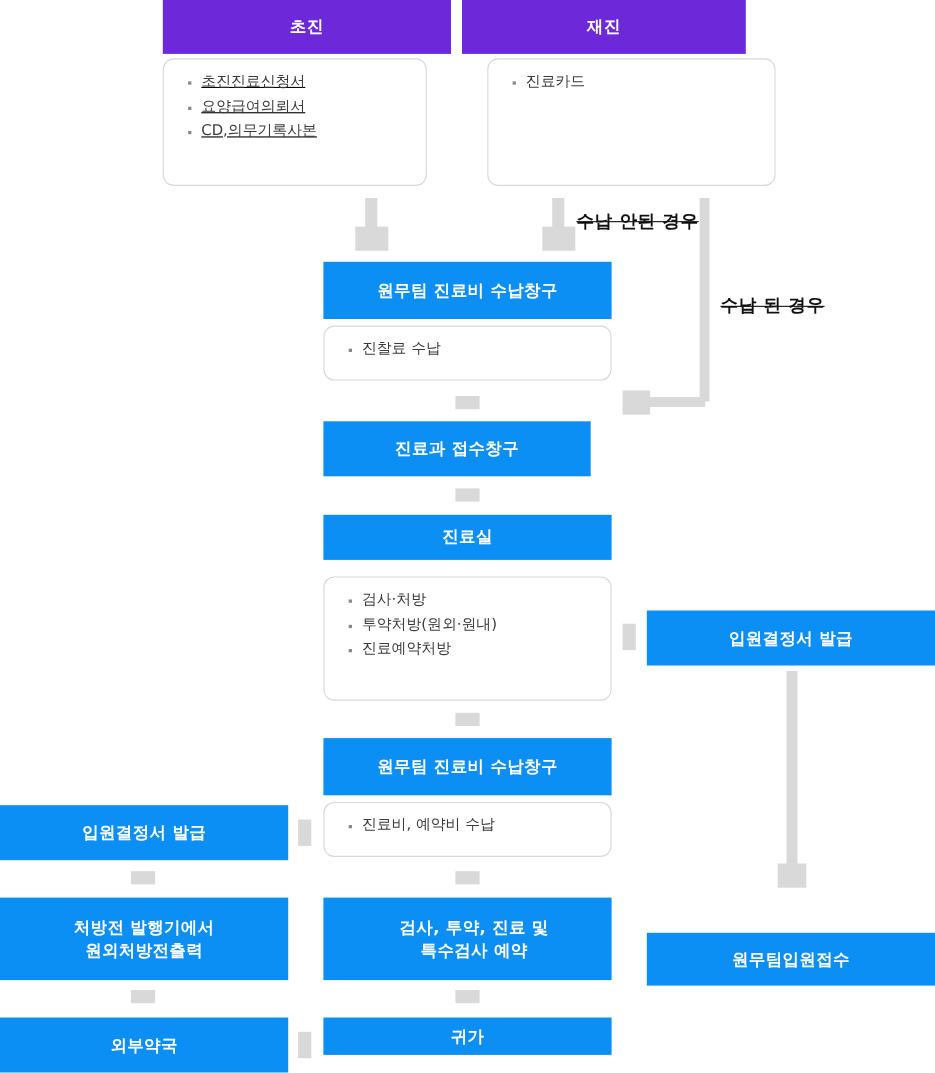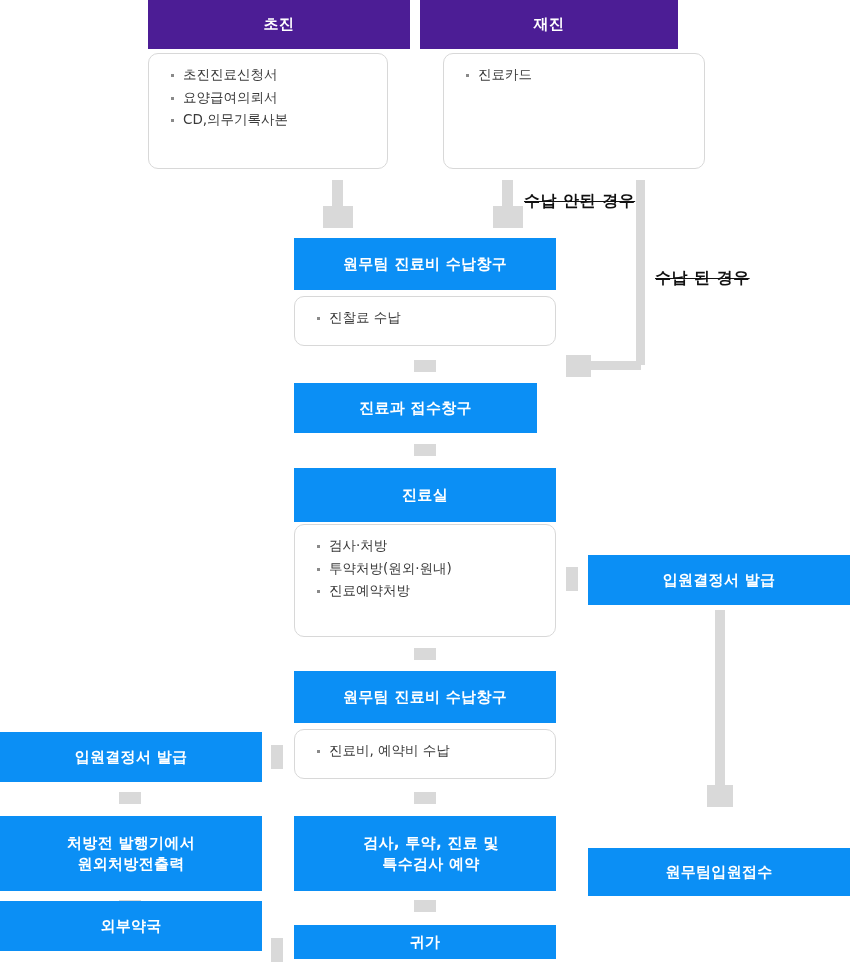--- a/index.html
+++ b/index.html
@@ -13,21 +13,21 @@
     overflow: hidden;
   }
 
   #canvas { position: relative; width: 850px; height: 975px; }
 
   
   .node { position: absolute; }
 
   
   .hdr-navy {
-    background: #4c1d95;
+    background: #6d28d9;
     color: #ffffff;
     font-size: 15px;
     font-weight: bold;
     display: flex;
     align-items: center;
     justify-content: center;
     letter-spacing: .5px;
   }
   .hdr-blue {
     background: #0b8ff5;
@@ -121,21 +121,21 @@
   <div class="conn" style="left:414px; top:900px; width:22px; height:12px;"></div>
 
   <div class="conn" style="left:271px; top:938px; width:12px; height:24px;"></div>
 
   <div class="edge-label" style="left:524px; top:191px;">수납 안된 경우</div>
 
   <div class="edge-label" style="left:655px; top:268px;">수납 된 경우</div>
 
   <div class="node hdr-navy" style="left:148px; top:0px; width:262px; height:49px;">초진</div>
 
-  <div class="node panel" style="left:148px; top:53px; width:240px; height:116px;">
+  <div class="node panel" style="left:148px; top:53px; width:240px; height:116px;text-decoration:underline;">
     <ul>
       <li>초진진료신청서</li>
       <li>요양급여의뢰서</li>
       <li>CD,의무기록사본</li>
     </ul>
   </div>
 
   <div class="node hdr-navy" style="left:420px; top:0px; width:258px; height:49px;">재진</div>
 
   <div class="node panel" style="left:443px; top:53px; width:262px; height:116px;">
@@ -147,21 +147,21 @@
   <div class="node hdr-blue" style="left:294px; top:238px; width:262px; height:52px;">원무팀 진료비 수납창구</div>
 
   <div class="node panel" style="left:294px; top:296px; width:262px; height:50px;">
     <ul>
       <li>진찰료 수납</li>
     </ul>
   </div>
 
   <div class="node hdr-blue" style="left:294px; top:383px; width:243px; height:50px;">진료과 접수창구</div>
 
-  <div class="node hdr-blue" style="left:294px; top:468px; width:262px; height:54px;">진료실</div>
+  <div class="node hdr-blue" style="left:294px; top:468px; width:262px; height:41px;">진료실</div>
 
   <div class="node panel" style="left:294px; top:524px; width:262px; height:113px;">
     <ul>
       <li>검사·처방</li>
       <li>투약처방(원외·원내)</li>
       <li>진료예약처방</li>
     </ul>
   </div>
 
   <div class="node hdr-blue" style="left:588px; top:555px; width:262px; height:50px;">입원결정서 발급</div>
@@ -181,17 +181,17 @@
     <span>원외처방전출력</span>
   </div>
 
   <div class="node hdr-blue" style="left:294px; top:816px; width:262px; height:75px; flex-direction:column;padding-left:12px;">
     <span>검사, 투약, 진료 및</span>
     <span>특수검사 예약</span>
   </div>
 
   <div class="node hdr-blue" style="left:588px; top:818px; width:262px; height:48px;margin-top:30px;">원무팀입원접수</div>
 
-  <div class="node hdr-blue" style="left:0px; top:901px; width:262px; height:50px;">외부약국</div>
+  <div class="node hdr-blue" style="left:0px; top:925px; width:262px; height:50px;">외부약국</div>
 
   <div class="node hdr-blue" style="left:294px; top:925px; width:262px; height:34px;">귀가</div>
 
 </div>
 
 </body></html>

